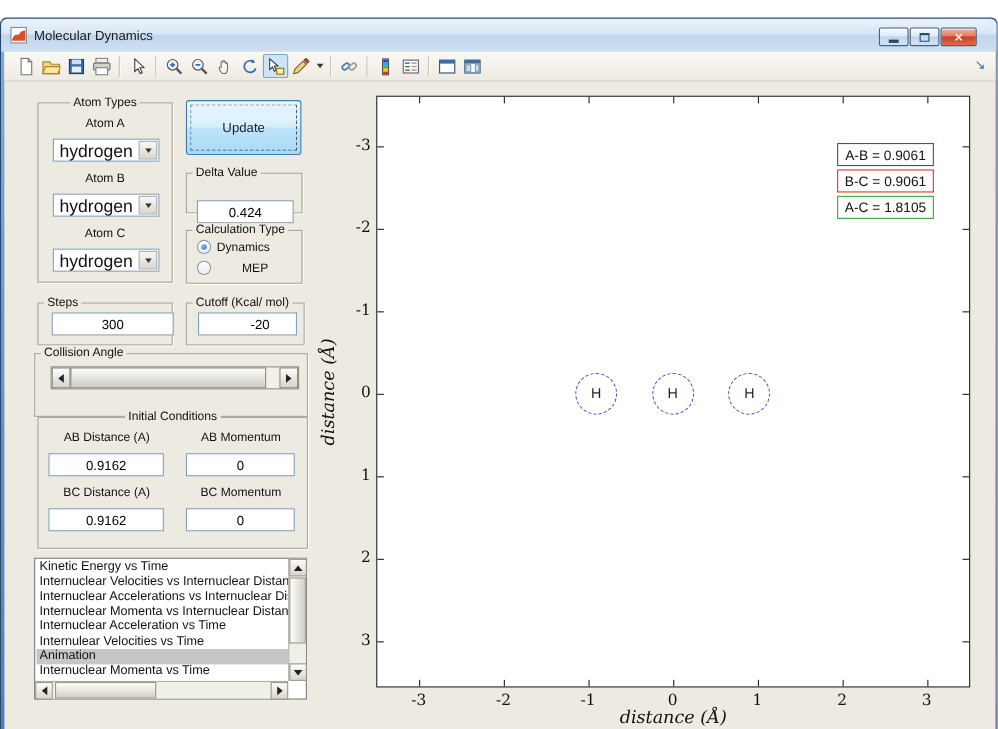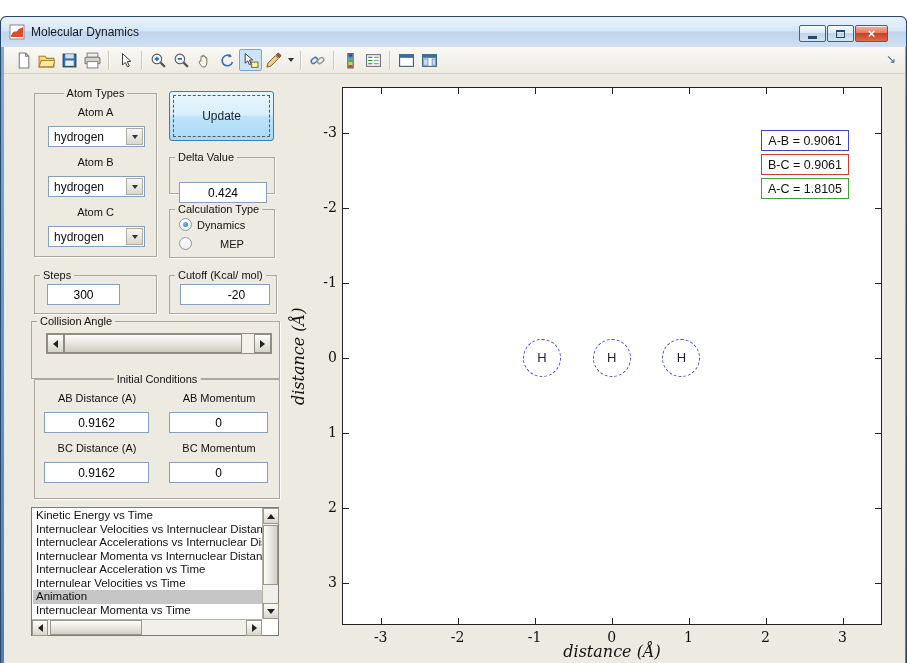--- a/index.html
+++ b/index.html
@@ -45,21 +45,21 @@
   .group { position:absolute; border:1px solid #aba89d; box-shadow:1px 1px 0 rgba(255,255,255,.85); }
   .group-title { position:absolute; top:-7px; background:#edeae1; padding:0 3px; font-size:11px; white-space:nowrap; }
   .gt-center { left:50%; transform:translateX(-50%); }
   .gt-left { left:5px; }
   .lbl { position:absolute; font-size:11px; text-align:center; white-space:nowrap; }
 
   .edit { position:absolute; background:#fff; border:1px solid #84a0bc; font-size:12px;
           font-family:"Liberation Sans",sans-serif; text-align:center; height:21px; padding:0; }
 
   .dropdown { position:absolute; height:21px; background:#fff; border:1px solid #84a0bc; }
-  .dd-txt { position:absolute; left:5px; top:3px; font-size:12px; }
+  .dd-txt { position:absolute; left:5px; top:3px; font-size:16px; }
   .dd-btn { position:absolute; right:1px; top:1px; bottom:1px; width:17px;
             background:linear-gradient(#f7f7f6,#d9d7cf); border:1px solid #aeaba1;
             display:flex; align-items:center; justify-content:center; }
 
   .update-btn { position:absolute; left:168px; top:74px; width:105px; height:50px;
                 background:linear-gradient(#eaf6fd,#d7effc 48%,#bce4fa 52%,#a9d9f5);
                 border:1px solid #3c7fb1; border-radius:3px; font-size:12px; color:#17202a;
                 display:flex; align-items:center; justify-content:center; }
   .update-btn::after { content:""; position:absolute; inset:3px; border:1px dashed #4a5a66; border-radius:1px; }
 
@@ -304,21 +304,21 @@
       <span class="radio-lbl">Dynamics</span>
     </div>
     <div class="radio-row" style="top:26px;gap:28px;">
       <span class="radio"></span>
       <span class="radio-lbl">MEP</span>
     </div>
   </div>
 
   <div class="group" style="left:33px; top:258px; width:123px; height:39px;">
     <span class="group-title gt-left">Steps</span>
-    <input class="edit" style="left: 12px; top: 8px; width: 73px;" readonly="" value="300">
+    <input class="edit" style="left: 12px; top: 8px; width: 111px;" readonly="" value="300">
   </div>
 
   <div class="group" style="left:168px; top:258px; width:108px; height:39px;">
     <span class="group-title gt-left">Cutoff (Kcal/ mol)</span>
     <input class="edit" style="left: 10px; top: 8px; width: 90px; padding-left: 23px;" readonly="" value="-20">
   </div>
 
   <div class="group" style="left:30px; top:304px; width:249px; height:58px;">
     <span class="group-title gt-left">Collision Angle</span>
     <div class="slider" style="left:14px; top:11px; width:226px; height:21px;">

